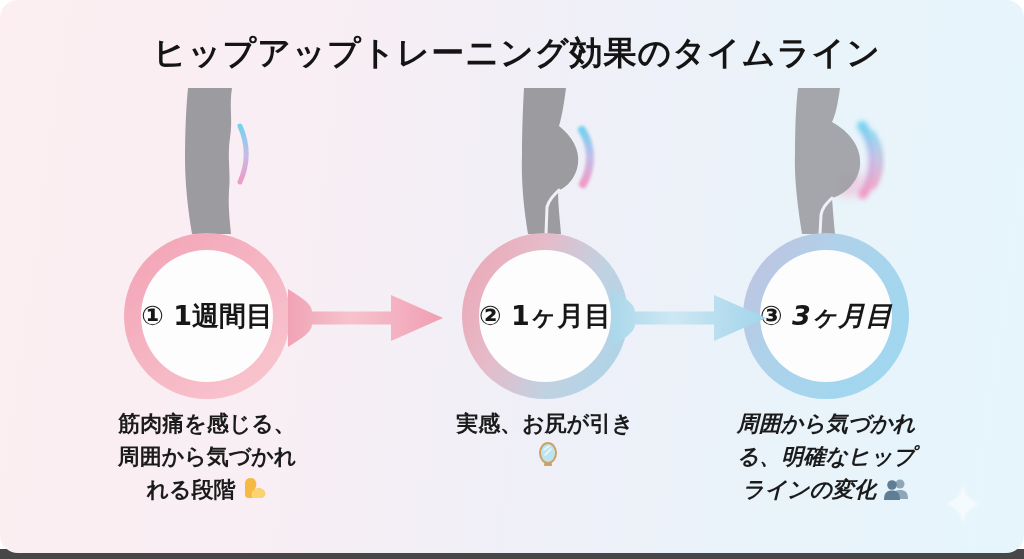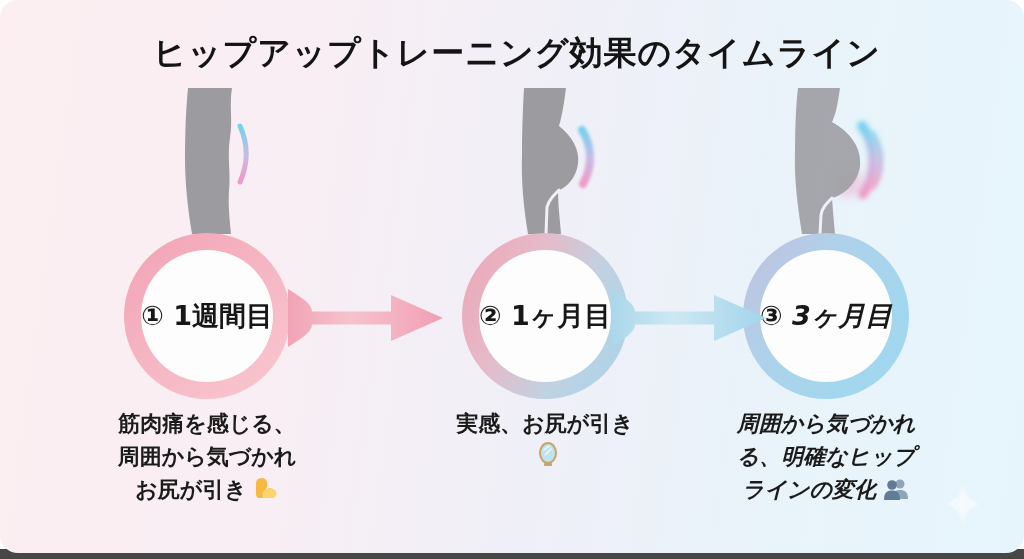--- a/index.html
+++ b/index.html
@@ -78,21 +78,21 @@
     </svg>
     <div class="ring ring1">
       <div class="ring-inner">
         <span class="stage-label">① 1週間目</span>
       </div>
     </div>
     <div class="desc">
       <span class="line">筋肉痛を感じる、</span>
       <span class="line">周囲から気づかれ</span>
       <span class="line">
-        <span>お尻が引き</span><span class="emoji"><svg width="26" height="26" viewBox="0 0 26 26">
+        <span>れる段階</span><span class="emoji"><svg width="26" height="26" viewBox="0 0 26 26">
               <path d="M5,4 C9,2 13,3 14,7 C15,10 14,13 12,15 C16,12 21,13 23,17 C24,20 22,23 18,23 L6,23 C4,23 3,21 3,19 L3,8 C3,6 4,5 5,4 Z" fill="#f6b944"></path>
               <path d="M12,15 C16,12 21,13 23,17 C24,20 22,23 18,23 L10,23 C9,19 10,16 12,15 Z" fill="#fbd470"></path>
             </svg></span>
       </span>
     </div>
   </div>
 
   <div class="col col2">
     <svg class="sil" width="110" height="150" viewBox="0 0 110 150">
       <defs>

